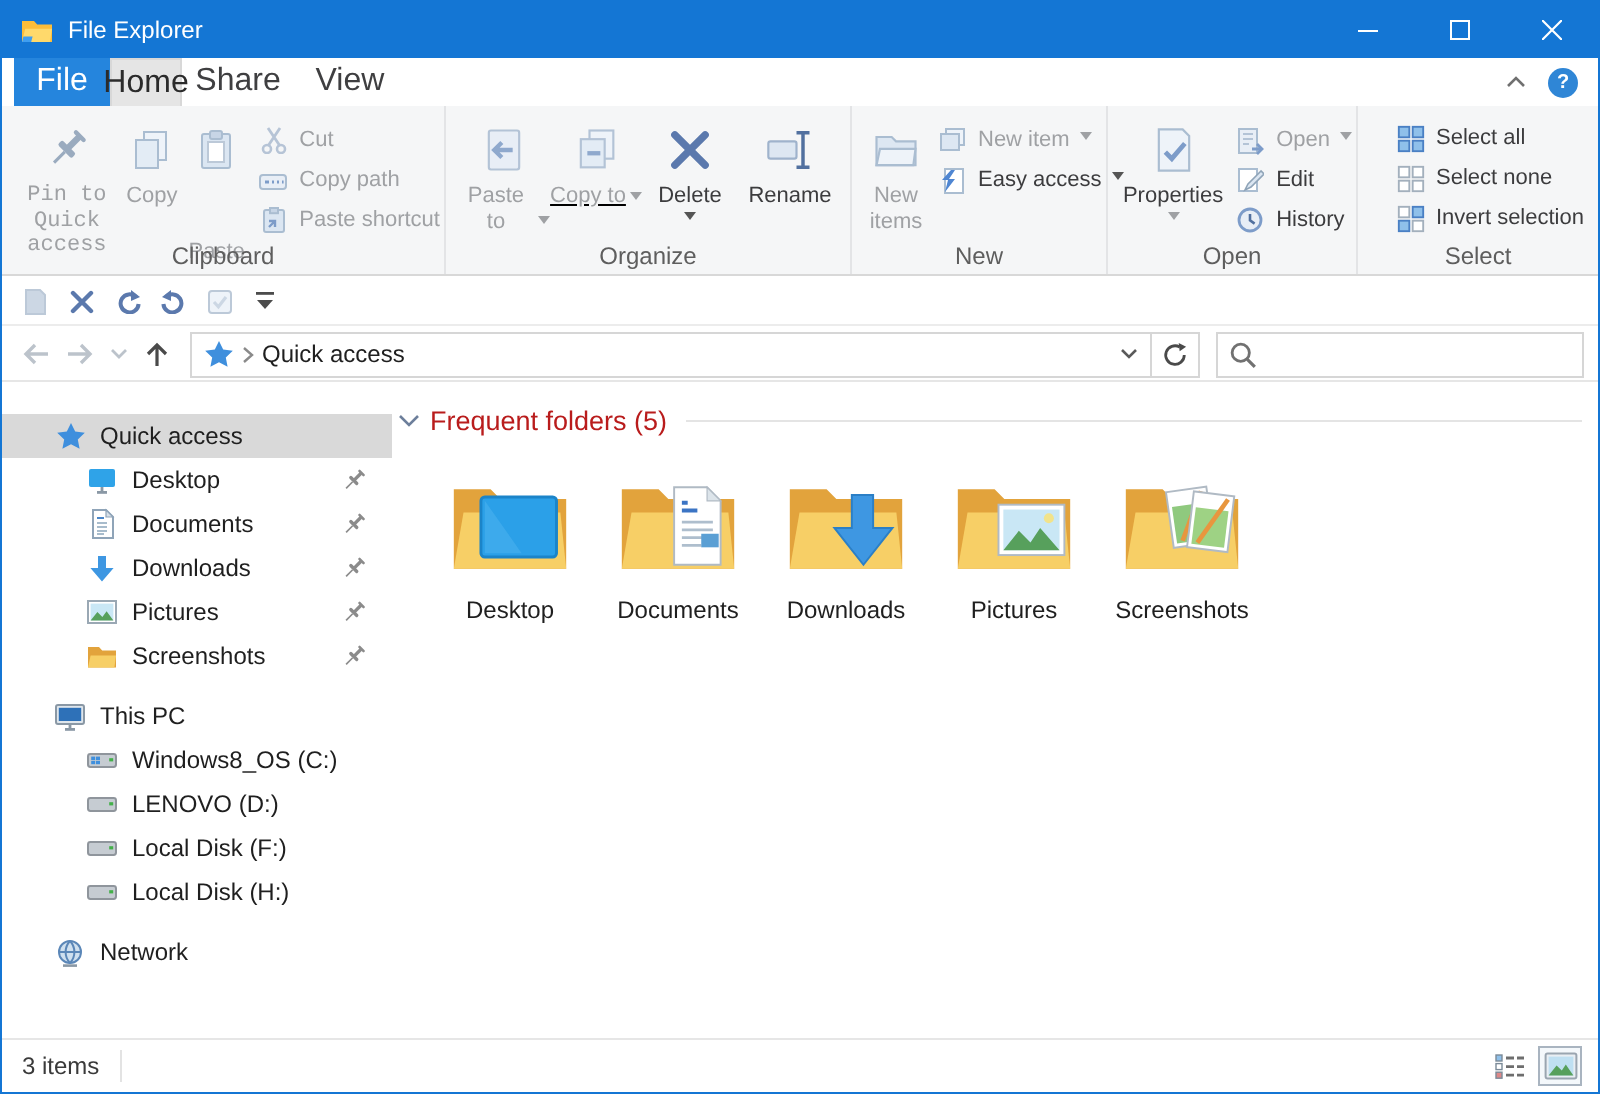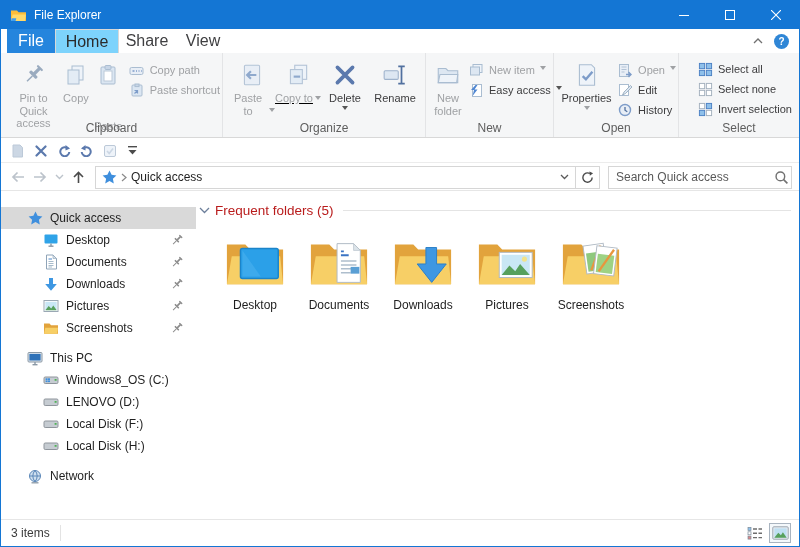--- a/index.html
+++ b/index.html
@@ -12,21 +12,21 @@
   .titlebar .app-ic { margin-left:9px; width:17px; height:16px; }
   .title-text { color:#fff; font-size:12px; margin-left:7px; }
   .win-controls { margin-left:auto; display:flex; height:100%; }
   .wc-btn { width:46px; height:100%; display:flex; align-items:center; justify-content:center; }
 
   
   .tabrow { position:absolute; top:28px; left:0; right:0; height:24px; background:#fff; display:flex; align-items:stretch; }
   .tab { font-size:16px; display:flex; align-items:center; justify-content:center; color:#3f3f41; }
   .tab-file { width:48px; margin-left:6px; background:#2585dd; color:#fff; }
   .tab-plain { width:56px; }
-  .tab-active { width:64px; background:#7dd3fc; border:1px solid #d8d8d8; border-bottom:none; color:#2b2b2b; }
+  .tab-active { width:36px; background:#e5e5e5; border:1px solid #d8d8d8; border-bottom:none; color:#2b2b2b; }
   .tabrow-right { margin-left:auto; display:flex; align-items:center; gap:10px; padding-right:10px; }
   .help-circ { width:15px; height:15px; border-radius:50%; background:#2f86d6; color:#fff; font-size:10px; font-weight:bold; display:flex; align-items:center; justify-content:center; }
 
   
   .ribbon { position:absolute; top:52px; left:0; right:0; height:85px; background:#f5f6f7; border-bottom:1px solid #d8d8d8; display:flex; }
   .rgroup { position:relative; height:100%; border-right:1px solid #e3e4e6; display:flex; align-items:flex-start; padding:2px 2px 14px 6px; }
   .rgroup-label { position:absolute; bottom:2px; left:0; right:0; text-align:center; font-size:12px; color:#5e5e5e; }
   .bigbtn { display:flex; flex-direction:column; align-items:center; padding-top:4px; }
   .icon32 { width:32px; height:32px; display:flex; align-items:center; justify-content:center; }
   .blabel { margin-top:1px; font-size:11px; line-height:12.5px; text-align:center; }
@@ -130,21 +130,21 @@
         </svg>
       <div class="help-circ">
           <span>?</span>
         </div>
     </div>
   </div>
 
   <div class="ribbon">
 
     <div class="rgroup" style="width:222px;">
-      <div class="bigbtn" style="width:68px;">
+      <div class="bigbtn" style="width:68px;font-family:Liberation Mono, monospace;">
         <span class="icon32">
             <svg width="26" height="26" viewBox="0 0 24 24">
               <g transform="rotate(45 12 12)" fill="#9aabbf">
                 <rect x="10.5" y="3" width="3" height="8"></rect>
                 <rect x="7.5" y="10" width="9" height="3" rx="1"></rect>
                 <rect x="11.5" y="13" width="1.4" height="7"></rect>
                 <rect x="8.5" y="2" width="7" height="2" rx="1"></rect>
               </g>
             </svg>
           </span>
@@ -165,20 +165,30 @@
               <rect x="5" y="4" width="14" height="17" rx="1" fill="#dbe6f2" stroke="#aabdd1"></rect>
               <rect x="9" y="2.5" width="6" height="4" rx="1" fill="#c7d5e6" stroke="#aabdd1"></rect>
               <rect x="8" y="8" width="8" height="10" fill="#fff" stroke="#bcc9d8"></rect>
             </svg>
           </span>
         <span class="blabel dis">Paste</span>
       </div>
       <div class="smallcol">
         <div class="smallbtn">
           <span class="ic16">
+              <svg width="14" height="14" viewBox="0 0 14 14">
+                <path d="M4 1 L10 10 M10 1 L4 10" stroke="#b6c4d6" stroke-width="1.4" fill="none"></path>
+                <circle cx="3.5" cy="11.5" r="2" fill="none" stroke="#b6c4d6" stroke-width="1.3"></circle>
+                <circle cx="10.5" cy="11.5" r="2" fill="none" stroke="#b6c4d6" stroke-width="1.3"></circle>
+              </svg>
+            </span>
+          <span class="dis">Cut</span>
+        </div>
+        <div class="smallbtn">
+          <span class="ic16">
               <svg width="15" height="15" viewBox="0 0 15 15">
                 <rect x="1" y="4.5" width="13" height="7" rx="1.5" fill="#e8eef6" stroke="#aabdd1"></rect>
                 <path d="M3.5 8 h2 M7 8 h1 M9.5 8 h1 M12 8 h.8" stroke="#7d9cc9" stroke-width="1.4"></path>
               </svg>
             </span>
           <span class="dis">Copy path</span>
         </div>
         <div class="smallbtn">
           <span class="ic16">
               <svg width="14" height="14" viewBox="0 0 14 14">
@@ -241,21 +251,21 @@
     </div>
 
     <div class="rgroup" style="width:128px;">
       <div class="bigbtn" style="width:46px;">
         <span class="icon32">
             <svg width="26" height="26" viewBox="0 0 24 24">
               <path d="M3 6 h7 l2 2 h9 v11 H3 z" fill="#dde7f2" stroke="#aabdd1"></path>
               <path d="M3 19 l1.6-7.5 H21 L20 19 z" fill="#eef3f9" stroke="#aabdd1"></path>
             </svg>
           </span>
-        <span class="blabel dis">New folder</span>
+        <span class="blabel dis">New items</span>
       </div>
       <div class="smallcol">
         <div class="smallbtn">
           <span class="ic16">
               <svg width="15" height="15" viewBox="0 0 15 15">
                 <rect x="4" y="1.5" width="9" height="8" fill="#eef3f9" stroke="#aabdd1"></rect>
                 <rect x="1.5" y="4" width="9" height="8" fill="#dde7f2" stroke="#aabdd1"></rect>
               </svg>
             </span>
           <span class="dis">New item</span>
@@ -437,21 +447,20 @@
           </svg>
         </span>
       <span class="addr-refresh">
           <svg width="13" height="13" viewBox="0 0 14 14">
             <path d="M12 7 A5 5 0 1 1 9.5 2.7" fill="none" stroke="#4a4a4a" stroke-width="1.5"></path>
             <path d="M9 0.5 L13 2.5 9.5 5 z" fill="#4a4a4a"></path>
           </svg>
         </span>
     </div>
     <div class="searchbox">
-      <input type="text" placeholder="Search Quick access" style="">
       <span class="search-mag">
           <svg width="15" height="15" viewBox="0 0 16 16">
             <circle cx="6.8" cy="6.8" r="4.6" fill="none" stroke="#717171" stroke-width="1.5"></circle>
             <path d="M10.3 10.3 L14.3 14.3" stroke="#717171" stroke-width="1.7"></path>
           </svg>
         </span>
     </div>
   </div>
 
   <div class="bodyarea">

